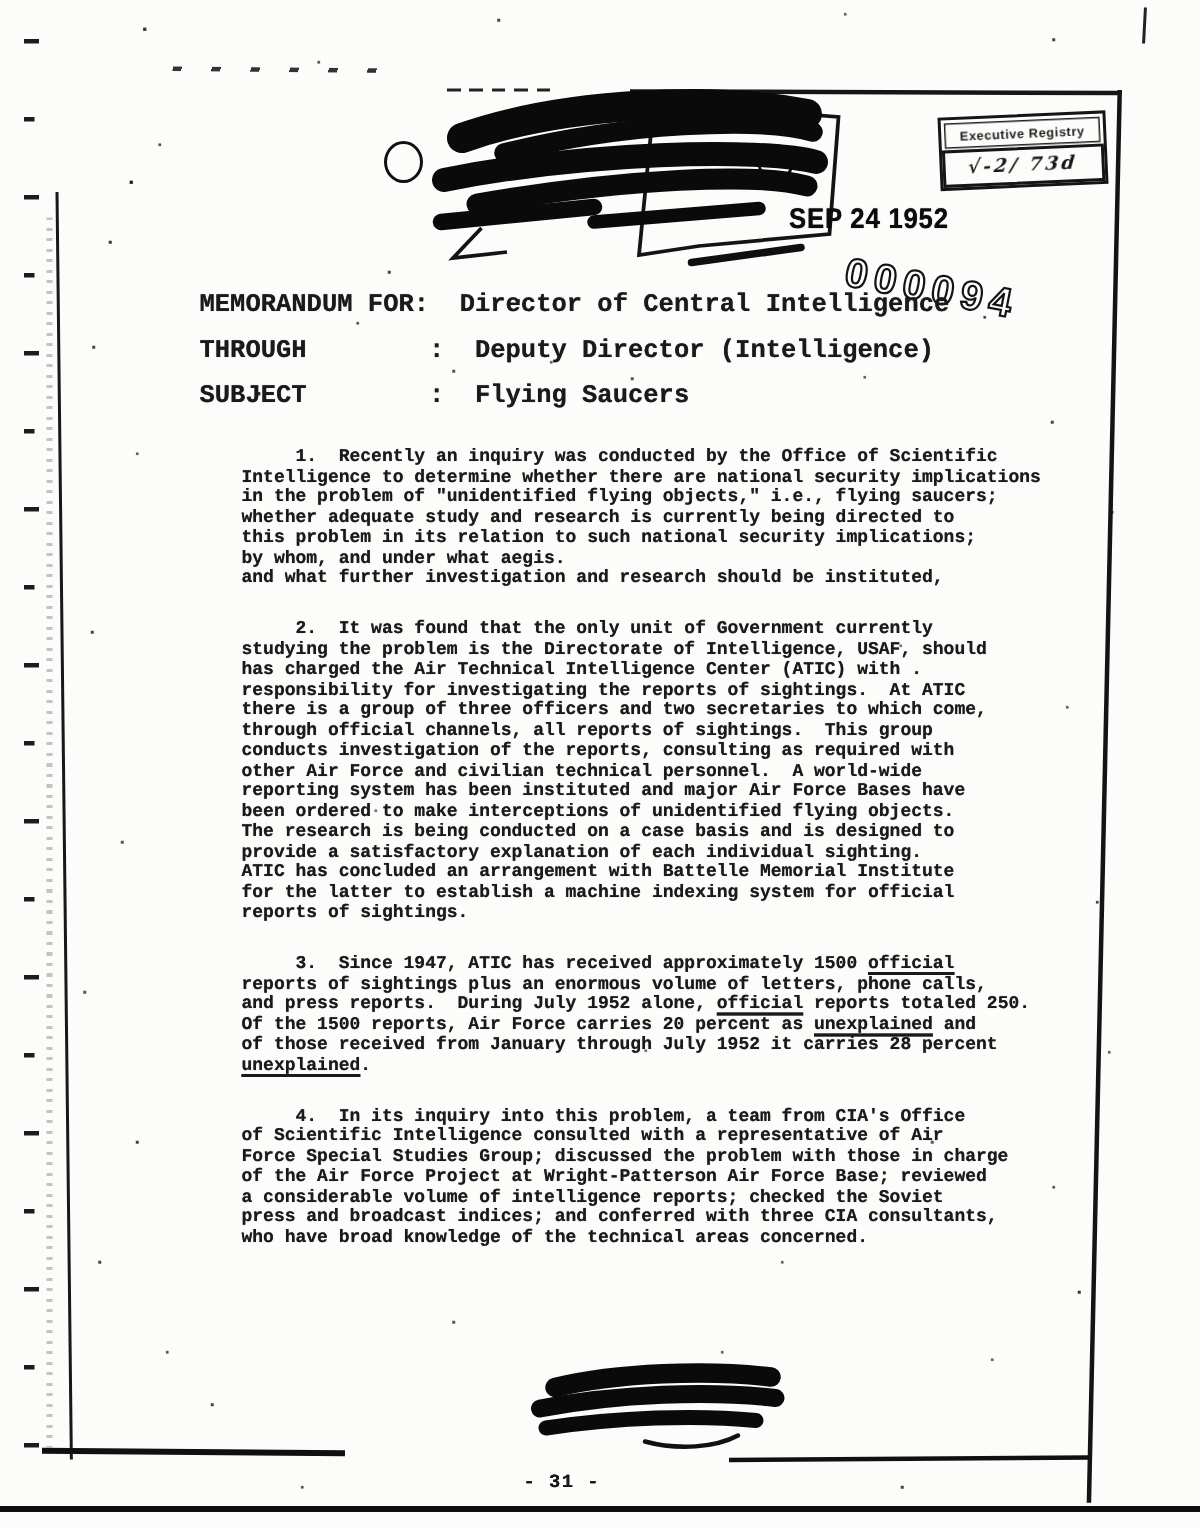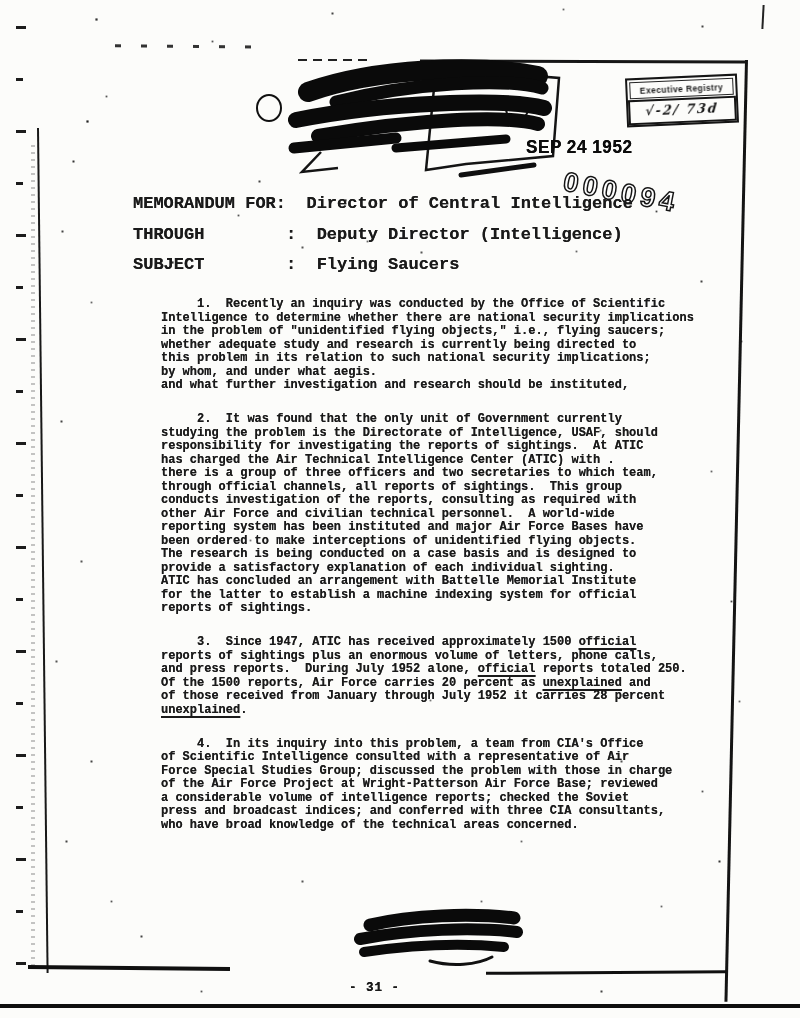--- a/index.html
+++ b/index.html
@@ -156,23 +156,23 @@
         <div class="tline">Intelligence to determine whether there are national security implications</div>
         <div class="tline">in the problem of "unidentified flying objects," i.e., flying saucers;</div>
         <div class="tline">whether adequate study and research is currently being directed to</div>
         <div class="tline">this problem in its relation to such national security implications;</div>
         <div class="tline">by whom, and under what aegis.</div>
         <div class="tline">and what further investigation and research should be instituted,</div>
       </div>
       <div class="para">
         <div class="tline">     2.  It was found that the only unit of Government currently</div>
         <div class="tline">studying the problem is the Directorate of Intelligence, USAF, should</div>
+        <div class="tline">has charged the Air Technical Intelligence Center (ATIC) with .</div>
         <div class="tline">responsibility for investigating the reports of sightings.  At ATIC</div>
-        <div class="tline">has charged the Air Technical Intelligence Center (ATIC) with .</div>
-        <div class="tline">there is a group of three officers and two secretaries to which team,</div>
+        <div class="tline">there is a group of three officers and two secretaries to which come,</div>
         <div class="tline">through official channels, all reports of sightings.  This group</div>
         <div class="tline">conducts investigation of the reports, consulting as required with</div>
         <div class="tline">other Air Force and civilian technical personnel.  A world-wide</div>
         <div class="tline">reporting system has been instituted and major Air Force Bases have</div>
         <div class="tline">been ordered to make interceptions of unidentified flying objects.</div>
         <div class="tline">The research is being conducted on a case basis and is designed to</div>
         <div class="tline">provide a satisfactory explanation of each individual sighting.</div>
         <div class="tline">ATIC has concluded an arrangement with Battelle Memorial Institute</div>
         <div class="tline">for the latter to establish a machine indexing system for official</div>
         <div class="tline">reports of sightings.</div>

